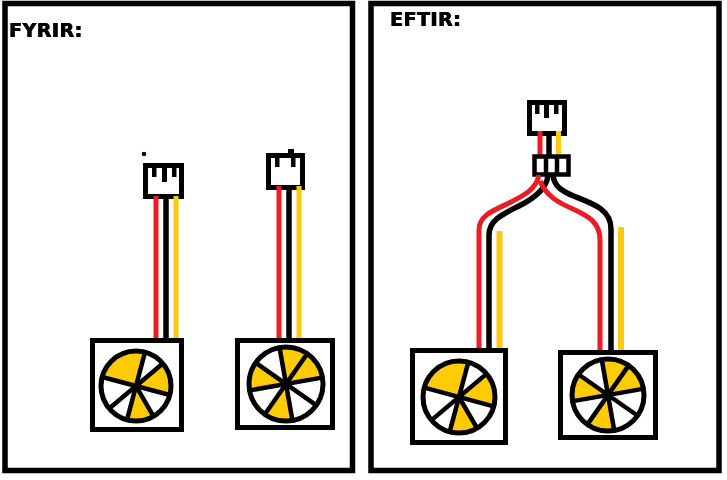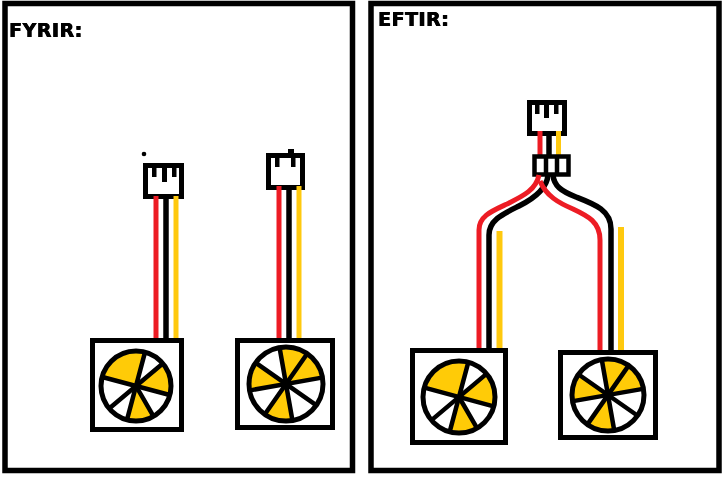--- a/index.html
+++ b/index.html
@@ -15,21 +15,21 @@
     position:absolute;
     font-weight:bold;
     font-size:19px;
     line-height:1;
     color:var(--ink,#000);
     letter-spacing:0.5px;
     text-shadow:0.6px 0 currentColor,-0.3px 0 currentColor;
     user-select:none;
   }
   .title-before{left:9px;top:21px;}
-  .title-after{left:378px;top:10px;}
+  .title-after{left:390px;top:10px;}
 </style>
 </head>
 <body>
 
 <div class="stage">
 
   <svg width="727" height="480" viewBox="0 0 727 480">
 
     <g>
       <rect x="5" y="3.5" width="347.5" height="467" fill="none" style="stroke:var(--ink,#000)" stroke-width="5.5"></rect>

